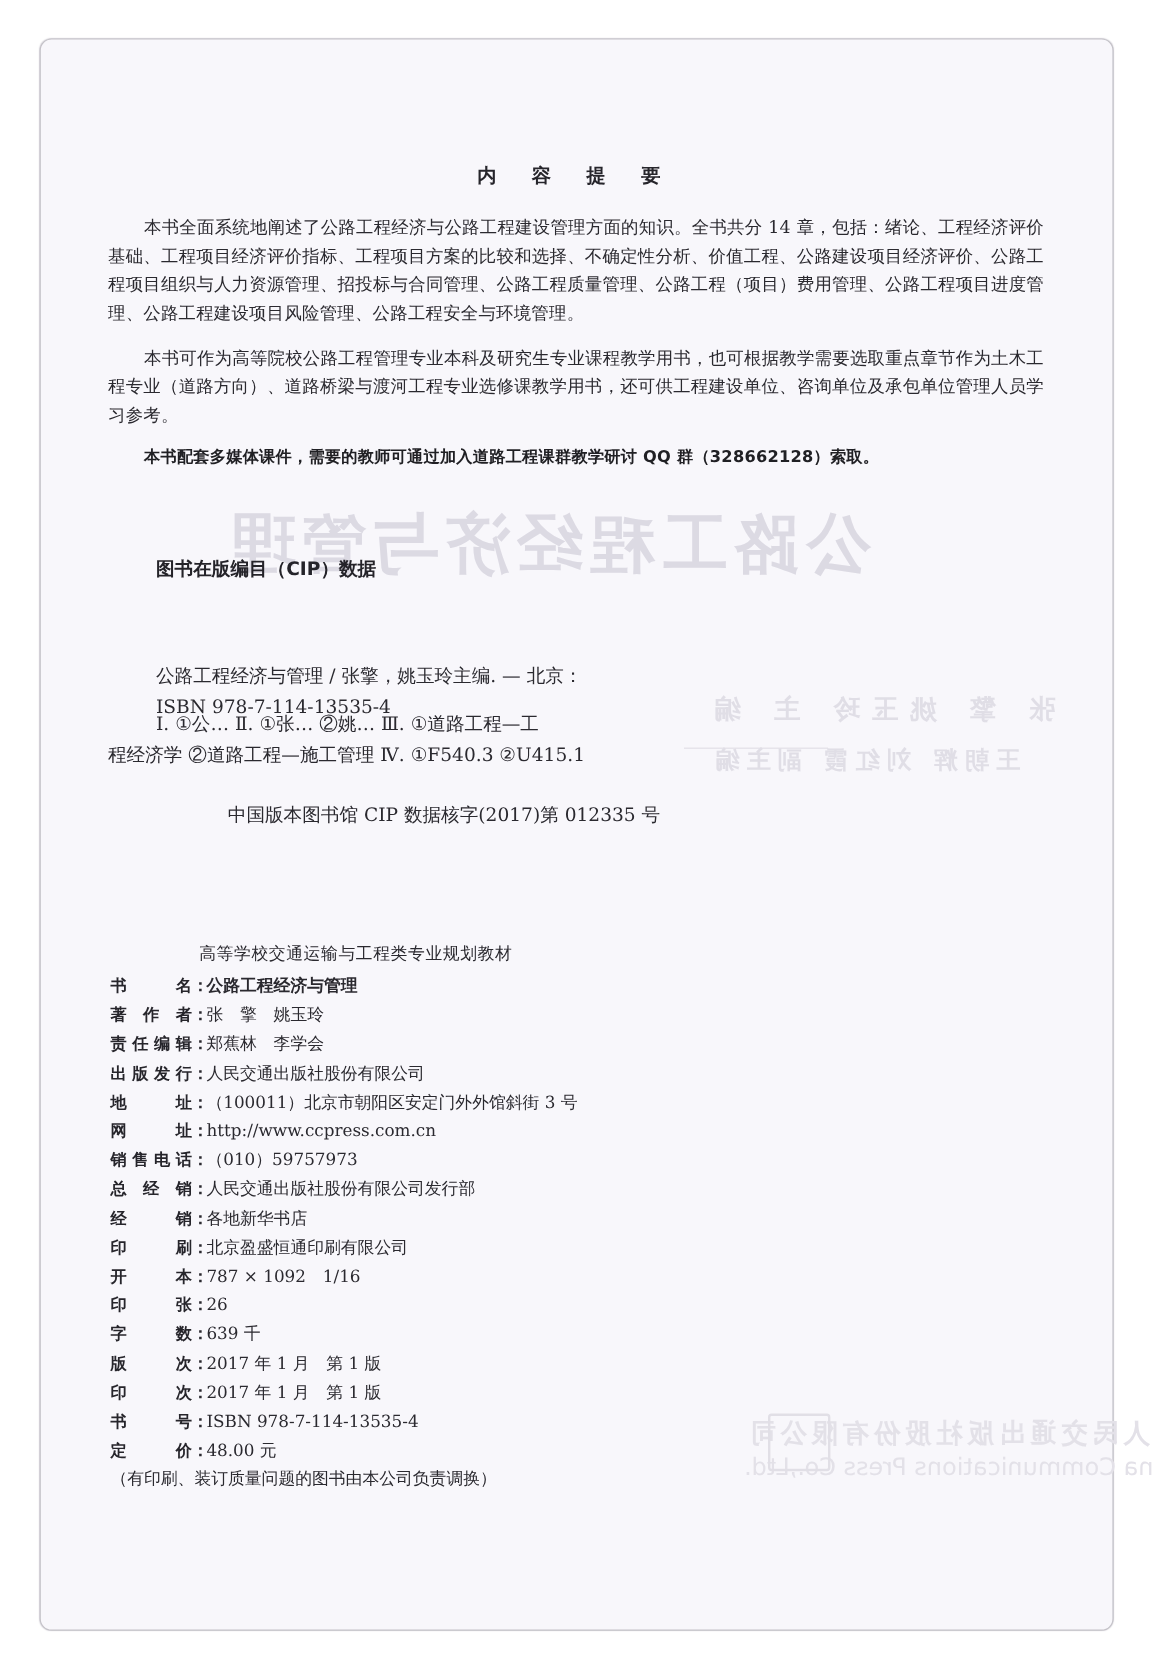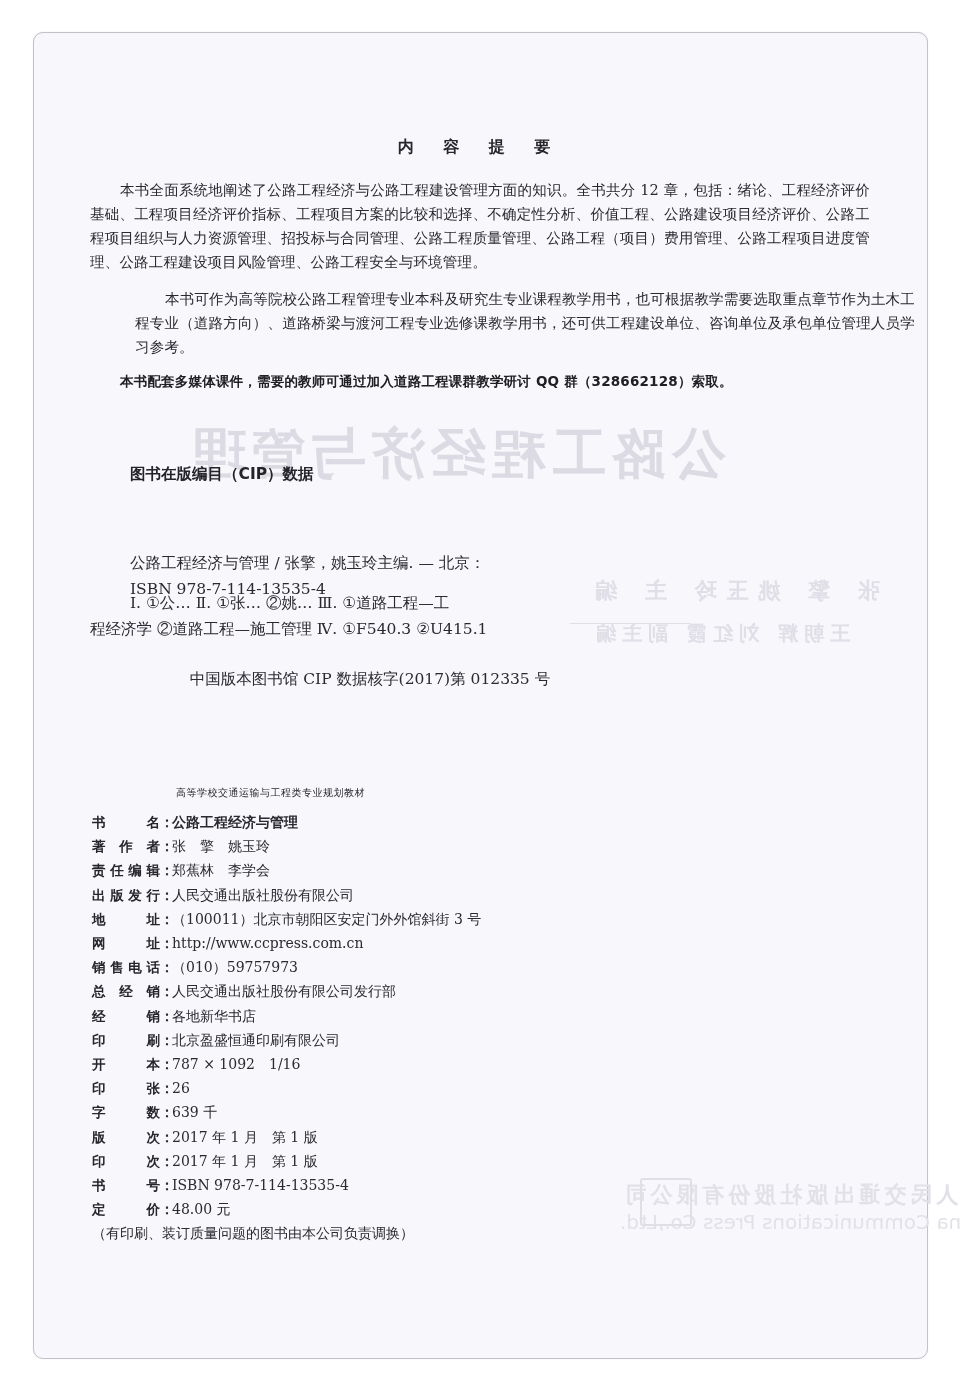--- a/index.html
+++ b/index.html
@@ -108,21 +108,21 @@
       left: 90px;
       width: 780px;
       font-size: 14.5px;
       line-height: 24px;
       text-indent: 30px;
       text-align: justify;
       color: #2a292f;
       letter-spacing: 0.2px;
     }
     .para-1 { top: 178px; }
-    .para-2 { top: 287px; margin-left: 45px; }
+    .para-2 { top: 287px; }
     .para-3 {
       top: 369px;
       font-family: "DejaVu Sans", sans-serif;
       font-weight: bold;
       font-size: 13.5px;
       color: #202024;
     }
 
     .cip-heading {
       position: absolute;
@@ -144,23 +144,23 @@
     .cip-line {
       white-space: nowrap;
     }
     .indent { padding-left: 40px; }
     .cip-1 { top: 506px; margin-top: 44px; }
     .cip-2 { top: 590px; }
     .cip-3 { top: 666px; text-align: center; }
 
     .series-line {
       position: absolute;
-      left: 176px;
+      left: 166px;
       top: 786px;
-      font-size: 10px;
+      font-size: 14px;
       color: #2a292f;
       letter-spacing: 0.5px;
     }
     .colophon {
       position: absolute;
       left: 92px;
       top: 810px;
       width: 520px;
       font-size: 14px;
       line-height: 24.2px;
@@ -204,21 +204,21 @@
 
 <div class="ghost ghost-title">公路工程经济与管理</div>
 <div class="ghost ghost-authors">张 擎 姚玉玲 主 编</div>
 <div class="ghost-rule"></div>
 <div class="ghost ghost-editors">王朝辉 刘红霞 副主编</div>
 <div class="ghost ghost-publisher">人民交通出版社股份有限公司</div>
 <div class="ghost ghost-publisher-en">China Communications Press Co.,Ltd.</div>
 <div class="ghost-logo"></div>
 
 <div class="section-title">内 容 提 要</div>
-<div class="para para-1">本书全面系统地阐述了公路工程经济与公路工程建设管理方面的知识。全书共分 12 章，包括：绪论、工程经济评价基础、工程项目经济评价指标、工程项目方案的比较和选择、不确定性分析、价值工程、公路建设项目经济评价、公路工程项目组织与人力资源管理、招投标与合同管理、公路工程质量管理、公路工程（项目）费用管理、公路工程项目进度管理、公路工程建设项目风险管理、公路工程安全与环境管理。</div>
+<div class="para para-1">本书全面系统地阐述了公路工程经济与公路工程建设管理方面的知识。全书共分 14 章，包括：绪论、工程经济评价基础、工程项目经济评价指标、工程项目方案的比较和选择、不确定性分析、价值工程、公路建设项目经济评价、公路工程项目组织与人力资源管理、招投标与合同管理、公路工程质量管理、公路工程（项目）费用管理、公路工程项目进度管理、公路工程建设项目风险管理、公路工程安全与环境管理。</div>
 <div class="para para-2">本书可作为高等院校公路工程管理专业本科及研究生专业课程教学用书，也可根据教学需要选取重点章节作为土木工程专业（道路方向）、道路桥梁与渡河工程专业选修课教学用书，还可供工程建设单位、咨询单位及承包单位管理人员学习参考。</div>
 <div class="para para-3">本书配套多媒体课件，需要的教师可通过加入道路工程课群教学研讨 QQ 群（328662128）索取。</div>
 
 <div class="cip-heading">图书在版编目（CIP）数据</div>
 <div class="cip-block cip-1">
   <div class="cip-line indent">公路工程经济与管理 / 张擎，姚玉玲主编. — 北京：</div>
   <div class="cip-line indent">ISBN  978-7-114-13535-4</div>
 </div>
 <div class="cip-block cip-2">
   <div class="cip-line indent">Ⅰ. ①公…   Ⅱ. ①张… ②姚…   Ⅲ. ①道路工程—工</div>

